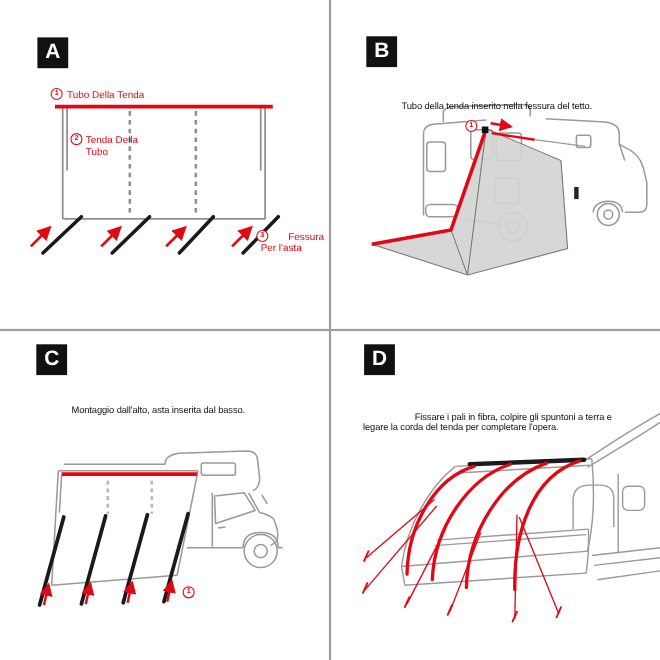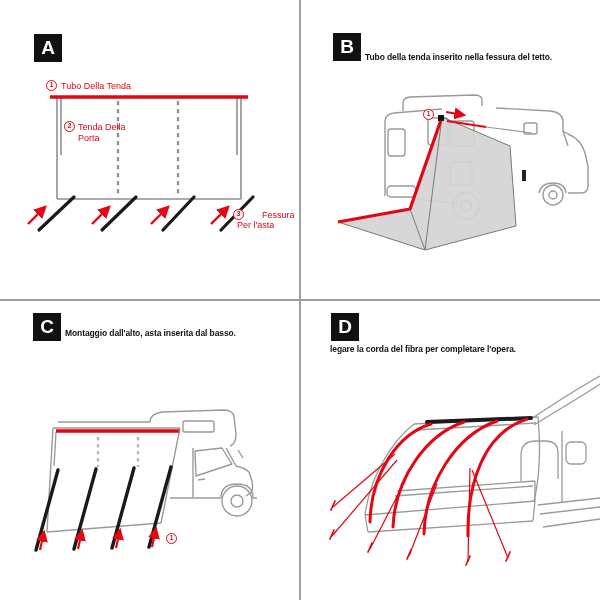--- a/index.html
+++ b/index.html
@@ -5,22 +5,22 @@
   html,body{margin:0;padding:0;background:#fff;}
   .canvas{position:relative;width:600px;height:600px;background:#fff;overflow:hidden;
           font-family:"Liberation Sans",sans-serif;}
   .divider-v{position:absolute;left:299px;top:0;width:2px;height:600px;background:#9e9e9e;}
   .divider-h{position:absolute;left:0;top:299px;width:600px;height:2px;background:#9e9e9e;}
   .quad{position:absolute;width:300px;height:300px;}
   #qa{left:0;top:0;} #qb{left:300px;top:0;} #qc{left:0;top:300px;} #qd{left:300px;top:300px;}
   .quad svg{position:absolute;left:0;top:0;}
   .chip{position:absolute;width:28px;height:28px;background:#111;color:#fff;
         font-weight:bold;font-size:19px;display:flex;align-items:center;justify-content:center;}
-  .caption{position:absolute;font-size:8.5px;font-weight:bold;color:#111;
-           letter-spacing:-0.1px;white-space:nowrap;}
+  .caption{position:absolute;font-size:8.5px;font-weight:normal;color:#111;
+           letter-spacing:-0.1px;white-space:nowrap;margin-top:39px;}
   .rlabel{position:absolute;color:#e30613;font-weight:normal;font-size:9px;line-height:10px;
           white-space:nowrap;}
   .badge{position:absolute;width:11px;height:11px;box-sizing:border-box;background:#fff;
          border:1.2px solid #e30613;border-radius:50%;color:#e30613;font-size:6.5px;
          font-weight:bold;display:flex;align-items:center;justify-content:center;line-height:1;}
 </style>
 </head>
 <body>
 
 <div class="canvas">
@@ -58,21 +58,21 @@
         <path d="M92,224 L109,207" marker-end="url(#arwA)"></path>
         <path d="M151,224 L168,207" marker-end="url(#arwA)"></path>
         <path d="M211,224 L228,207" marker-end="url(#arwA)"></path>
       </g>
     </svg>
     <div class="chip" style="left:34px;top:34px">A</div>
     <div class="badge" style="left:46px;top:80px">1</div>
     <div class="rlabel" style="left:61px;top:81px">Tubo Della Tenda</div>
     <div class="badge" style="left:64px;top:121px">2</div>
     <div class="rlabel" style="left:78px;top:122px">Tenda Della</div>
-    <div class="rlabel" style="left:78px;top:133px">Porta</div>
+    <div class="rlabel" style="left:78px;top:133px">Tubo</div>
     <div class="badge" style="left:233px;top:209px">3</div>
     <div class="rlabel" style="left:262px;top:210px">Fessura</div>
     <div class="rlabel" style="left:237px;top:220px">Per l'asta</div>
   </section>
 
   <section class="quad" id="qb">
     <svg viewBox="0 0 300 300" width="300" height="300">
       <defs>
         <marker id="arwB" viewBox="0 0 10 10" refX="8" refY="5" markerWidth="5.5" markerHeight="5.5" orient="auto">
           <path d="M0,0 L10,5 L0,10 Z" fill="#e30613"></path>
@@ -205,16 +205,17 @@
       <g stroke="#e30613" stroke-width="1.7" stroke-linecap="round" fill="none">
         <path d="M35,201 L31,210"></path>
         <path d="M34,230 L30,239"></path>
         <path d="M72,243 L68,252"></path>
         <path d="M111,250 L107,259"></path>
         <path d="M170,256 L166,265"></path>
         <path d="M210,252 L206,261"></path>
       </g>
     </svg>
     <div class="chip" style="left:31px;top:13px">D</div>
-    <div class="caption" style="left:30px;top:44px">legare la corda del fibra per completare l'opera.</div>
+    <div class="caption" style="left:77px;top:35px">Fissare i pali in fibra, colpire gli spuntoni a terra e</div>
+    <div class="caption" style="left:30px;top:44px">legare la corda del tenda per completare l'opera.</div>
   </section>
 
 </div>
 
 </body></html>

